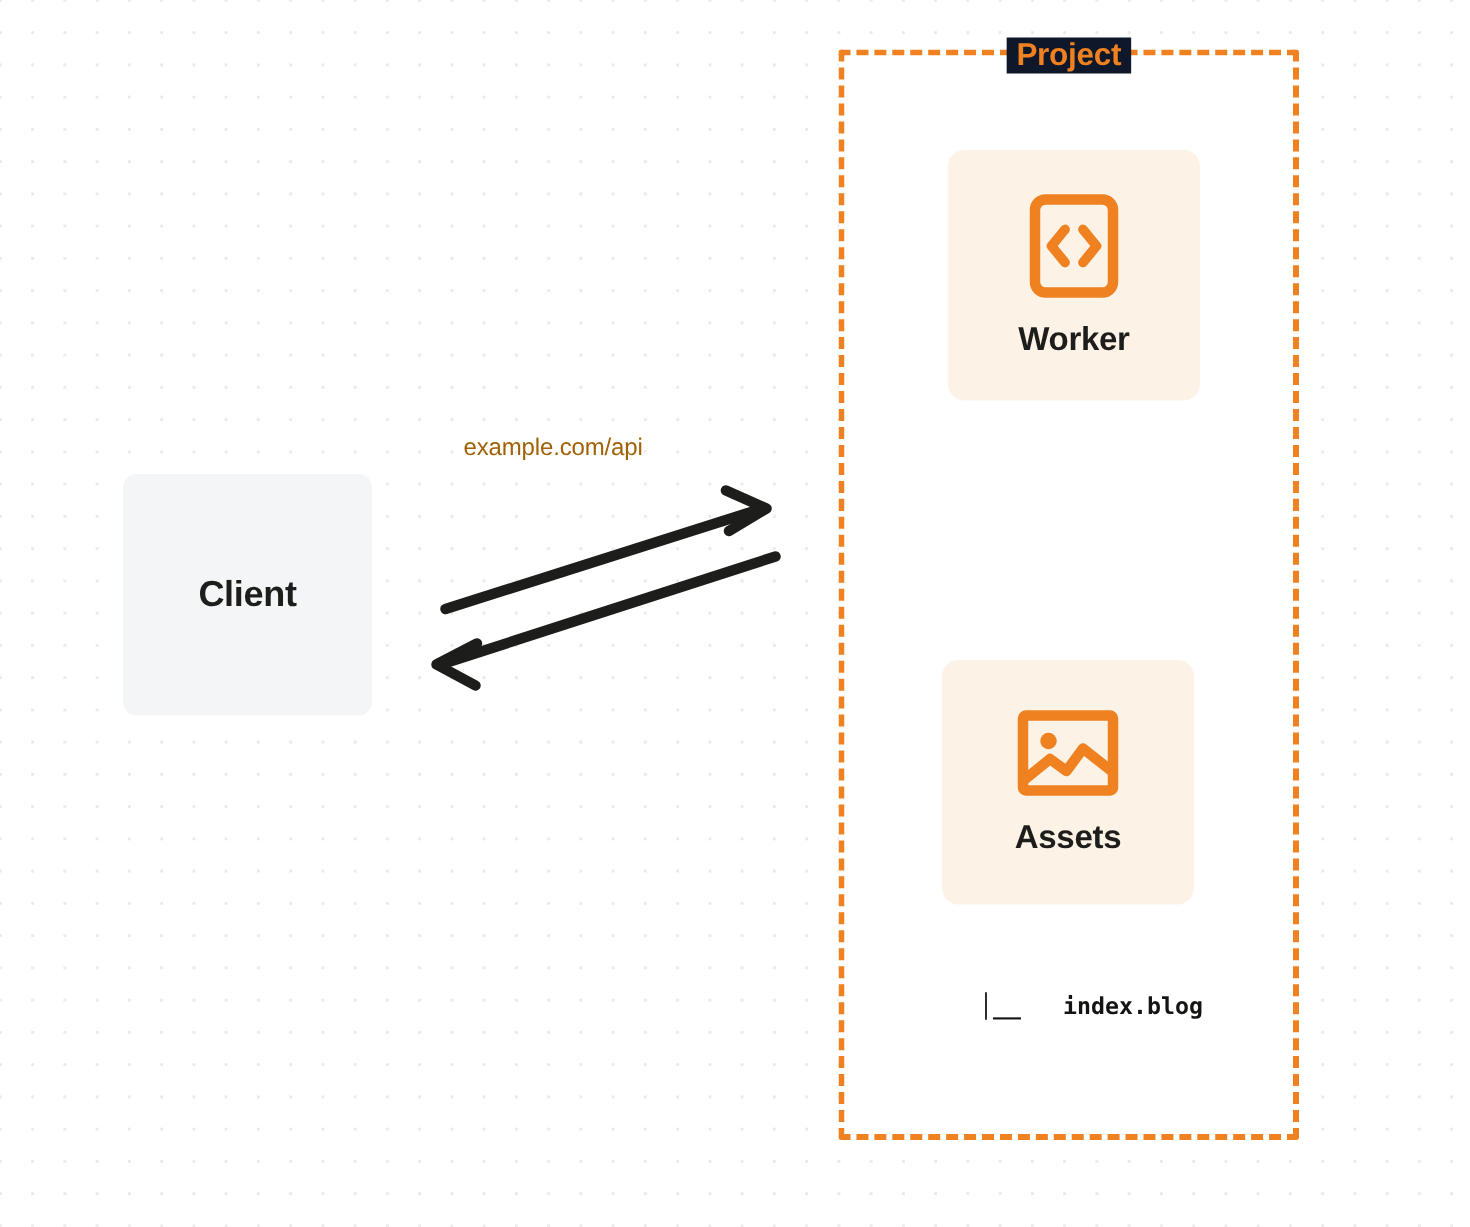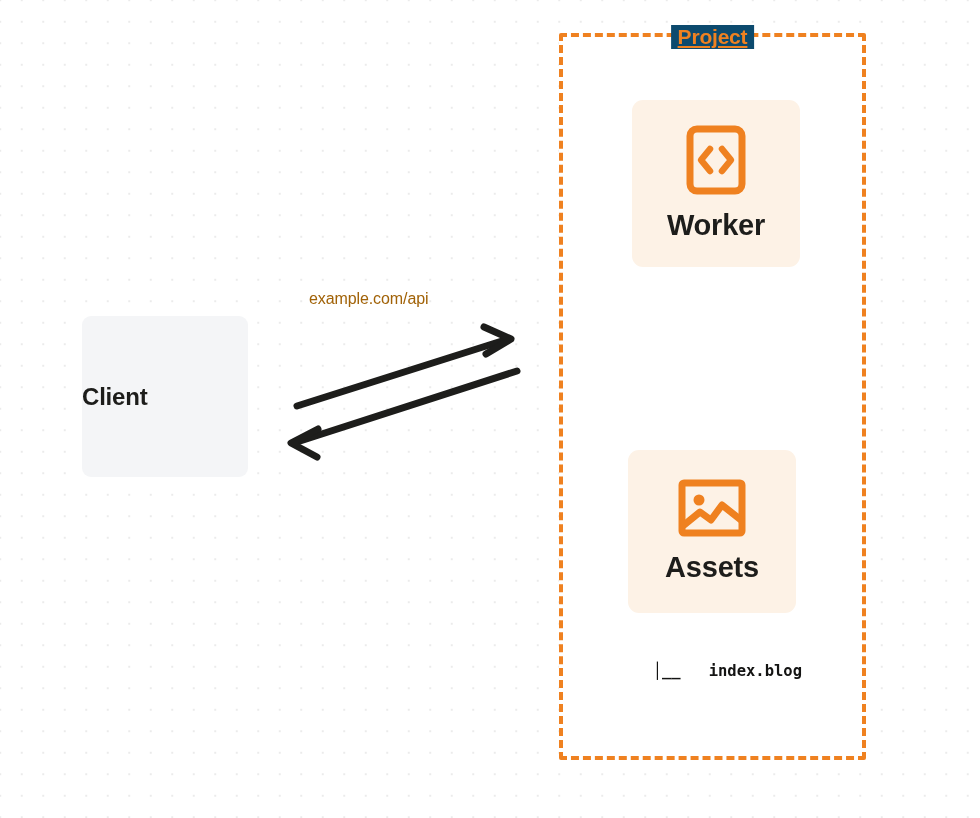--- a/index.html
+++ b/index.html
@@ -28,20 +28,21 @@
   .client-node {
     position: absolute;
     left: 82px;
     top: 316px;
     width: 166px;
     height: 161px;
     background: #f4f5f7;
     border-radius: 9px;
     display: flex;
     align-items: center;
+    justify-content: center;
   }
   .client-label {
     font-size: 24px;
     font-weight: 700;
     color: #1d1d1b;
     letter-spacing: -0.2px;
   }
 
   
   .arrows-svg {
@@ -74,28 +75,27 @@
     border: 4px dashed #ef8120;
     border-radius: 2px;
     background: #ffffff;
   }
 
   .project-title {
     position: absolute;
     left: 50%;
     top: -12px;
     transform: translateX(-50%);
-    background: #0c4a6e;
+    background: #0f172a;
     padding: 0 7px;
     font-size: 21px;
     font-weight: 700;
     color: #ef8120;
     letter-spacing: -0.2px;
     white-space: nowrap;
-    text-decoration: underline;
   }
 
   
   .service-card {
     position: absolute;
     background: #fdf2e6;
     border-radius: 11px;
     display: flex;
     flex-direction: column;
     align-items: center;
@@ -104,32 +104,32 @@
 
   .card-worker {
     left: 632px;
     top: 100px;
     width: 168px;
     height: 167px;
   }
 
   .card-assets {
     left: 628px;
-    top: 450px;
+    top: 440px;
     width: 168px;
     height: 163px;
   }
 
   .card-icon {
     margin-bottom: 14px;
     line-height: 0;
   }
 
   .card-label {
-    font-size: 29px;
+    font-size: 22px;
     font-weight: 700;
     color: #1d1d1b;
     letter-spacing: -0.2px;
   }
 
   
   .file-tree {
     position: absolute;
     left: 606px;
     top: 616px;

